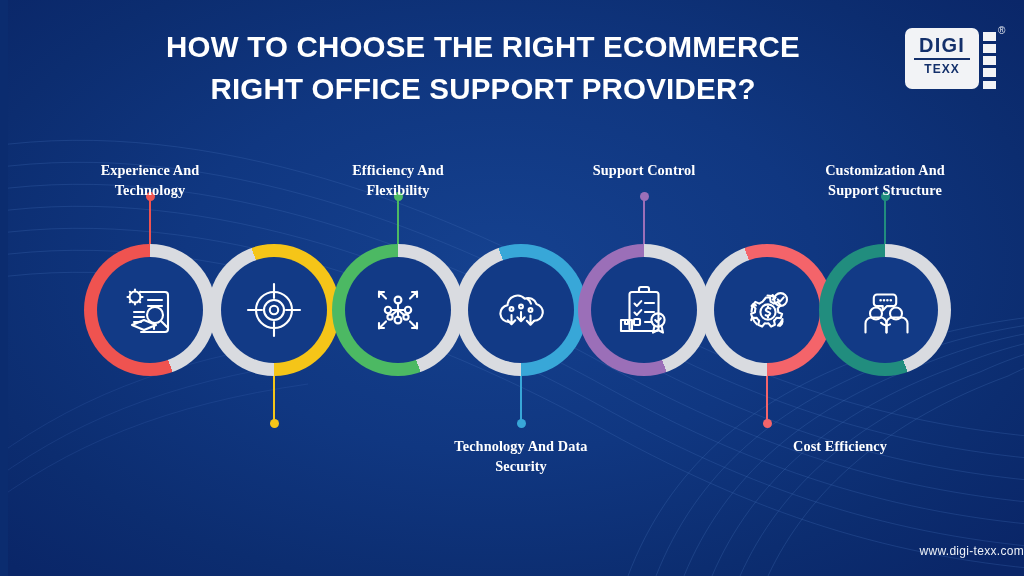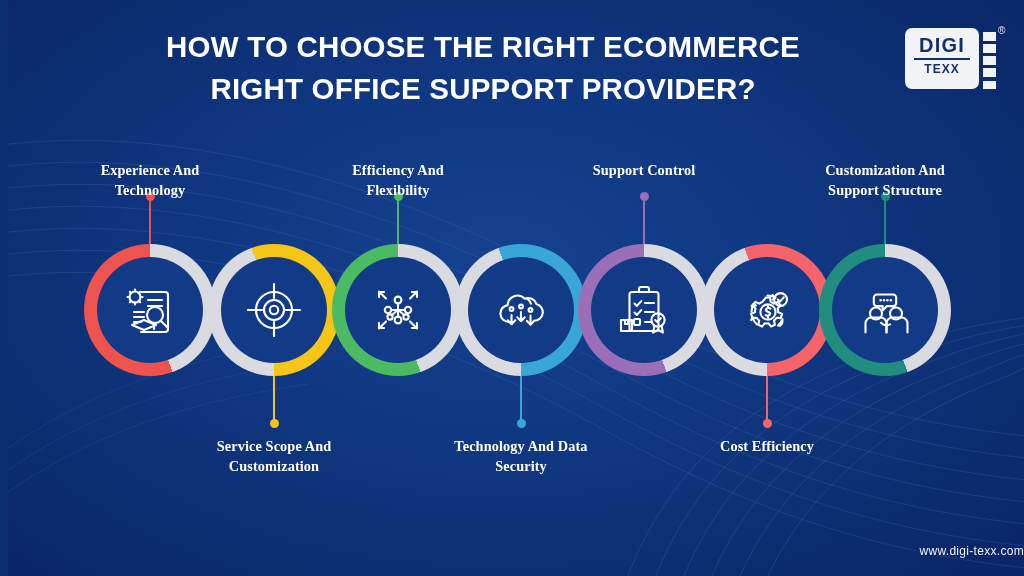--- a/index.html
+++ b/index.html
@@ -274,24 +274,20 @@
           <circle cx="32" cy="32" r="18"></circle>
           <circle cx="32" cy="32" r="10"></circle>
           <circle cx="32" cy="32" r="4.2"></circle>
           <path d="M32 6 v14 M32 44 v14 M6 32 h14 M44 32 h14"></path>
         </svg>
       </div>
       <div class="stem down" style="left:65px; height:48px; top:132px; background:#f5c518;">
         <span class="dot" style="background:#f5c518;"></span>
       </div>
     </div>
-    <div class="label" style="left:146px; top:436px; width:240px;">
-      <div>Service Scope And</div>
-      <div>Customization</div>
-    </div>
 
     <div class="node" id="node2" style="left:324px;">
       <div class="ring" id="ring2" style="background: conic-gradient(from 160deg, rgb(76, 185, 99) 0deg, rgb(76, 185, 99) 200deg, rgb(217, 219, 224) 200deg, rgb(217, 219, 224) 360deg);">
         <div class="hole"></div>
       </div>
       <div class="icon">
         <svg viewBox="0 0 64 64" fill="none" stroke="#ffffff" stroke-width="2.1" stroke-linecap="round" stroke-linejoin="round">
           <circle cx="32" cy="22" r="3.4"></circle>
           <circle cx="32" cy="42" r="3.4"></circle>
           <circle cx="22" cy="32" r="3.2"></circle>
@@ -386,21 +382,21 @@
           <path d="M40.3 19.6 a17 17 0 0 0 -7.8 -2.1"></path>
           <path d="M37.6 17 l2.8 2.5 l-2.6 2.1"></path>
           <circle cx="45.6" cy="21.5" r="6.4"></circle>
           <path d="M42.8 21.4 l2.2 2.2 l3.7 -4.2"></path>
         </svg>
       </div>
       <div class="stem down" style="left:65px; height:48px; top:132px; background:#f4646a;">
         <span class="dot" style="background:#f4646a;"></span>
       </div>
     </div>
-    <div class="label" style="left:639px; top:436px; width:240px;">
+    <div class="label" style="left:639px; top:436px; width:240px;text-align:right;">
       <div>Cost Efficiency</div>
       <div></div>
     </div>
 
     <div class="node" id="node6" style="left:811px;">
       <div class="ring" id="ring6" style="background: conic-gradient(from 160deg, rgb(33, 141, 126) 0deg, rgb(33, 141, 126) 200deg, rgb(217, 219, 224) 200deg, rgb(217, 219, 224) 360deg);">
         <div class="hole"></div>
       </div>
       <div class="icon">
         <svg viewBox="0 0 64 64" fill="none" stroke="#ffffff" stroke-width="2.1" stroke-linecap="round" stroke-linejoin="round">

